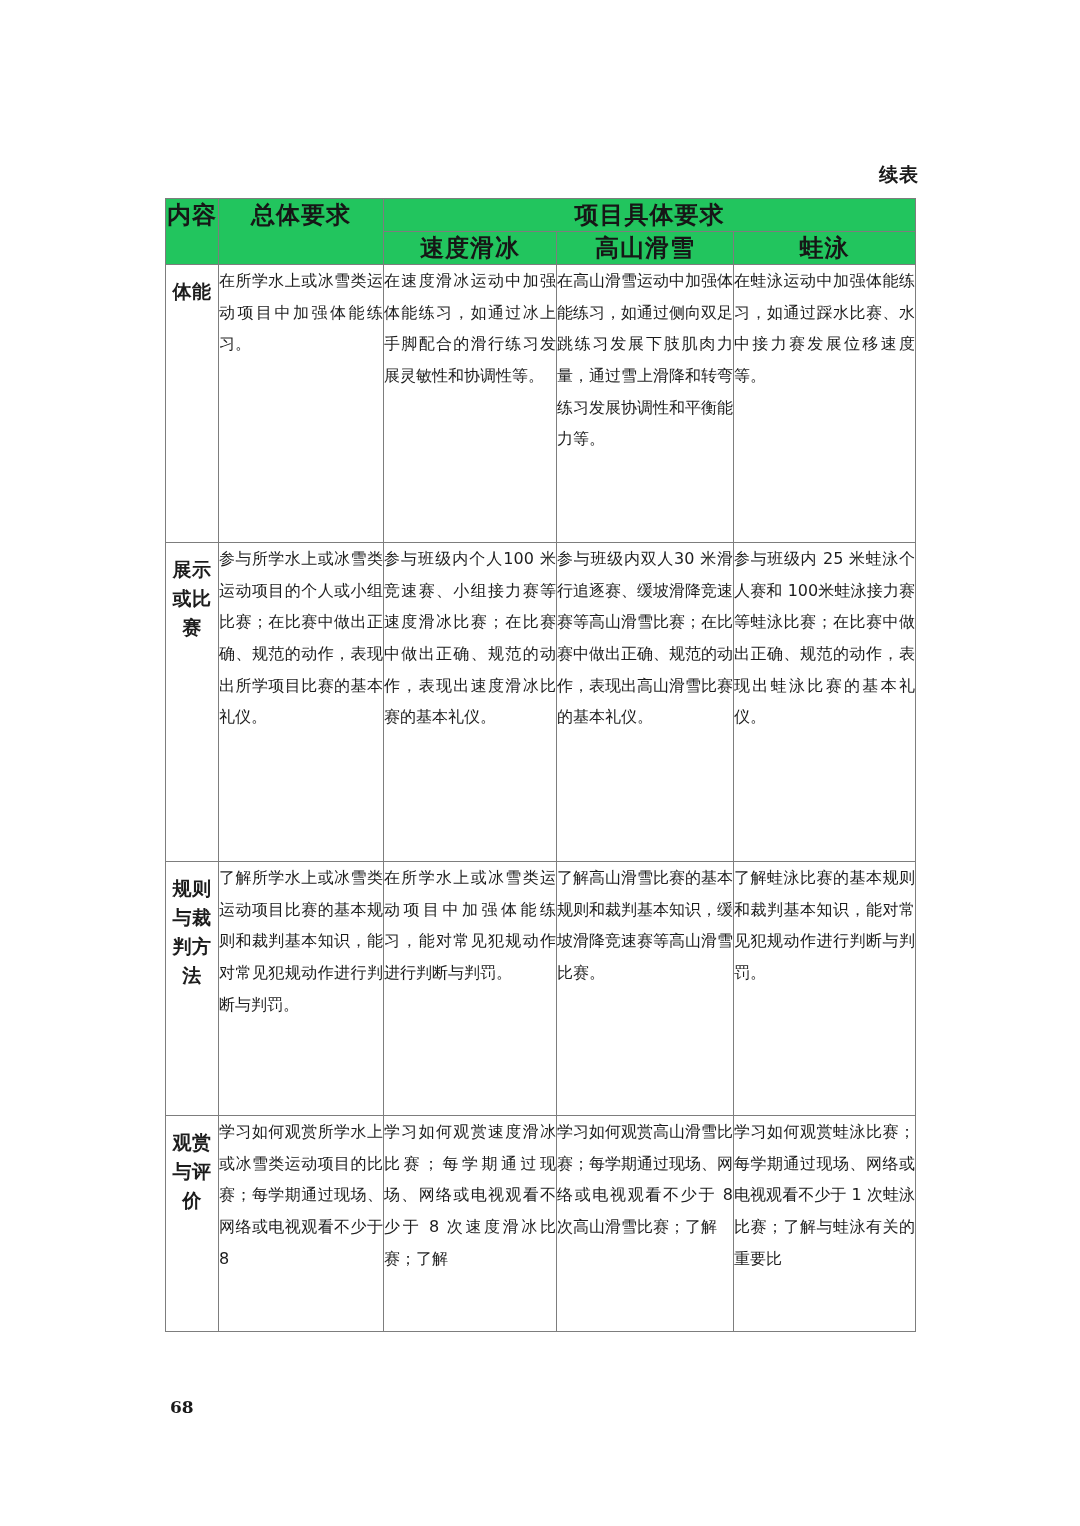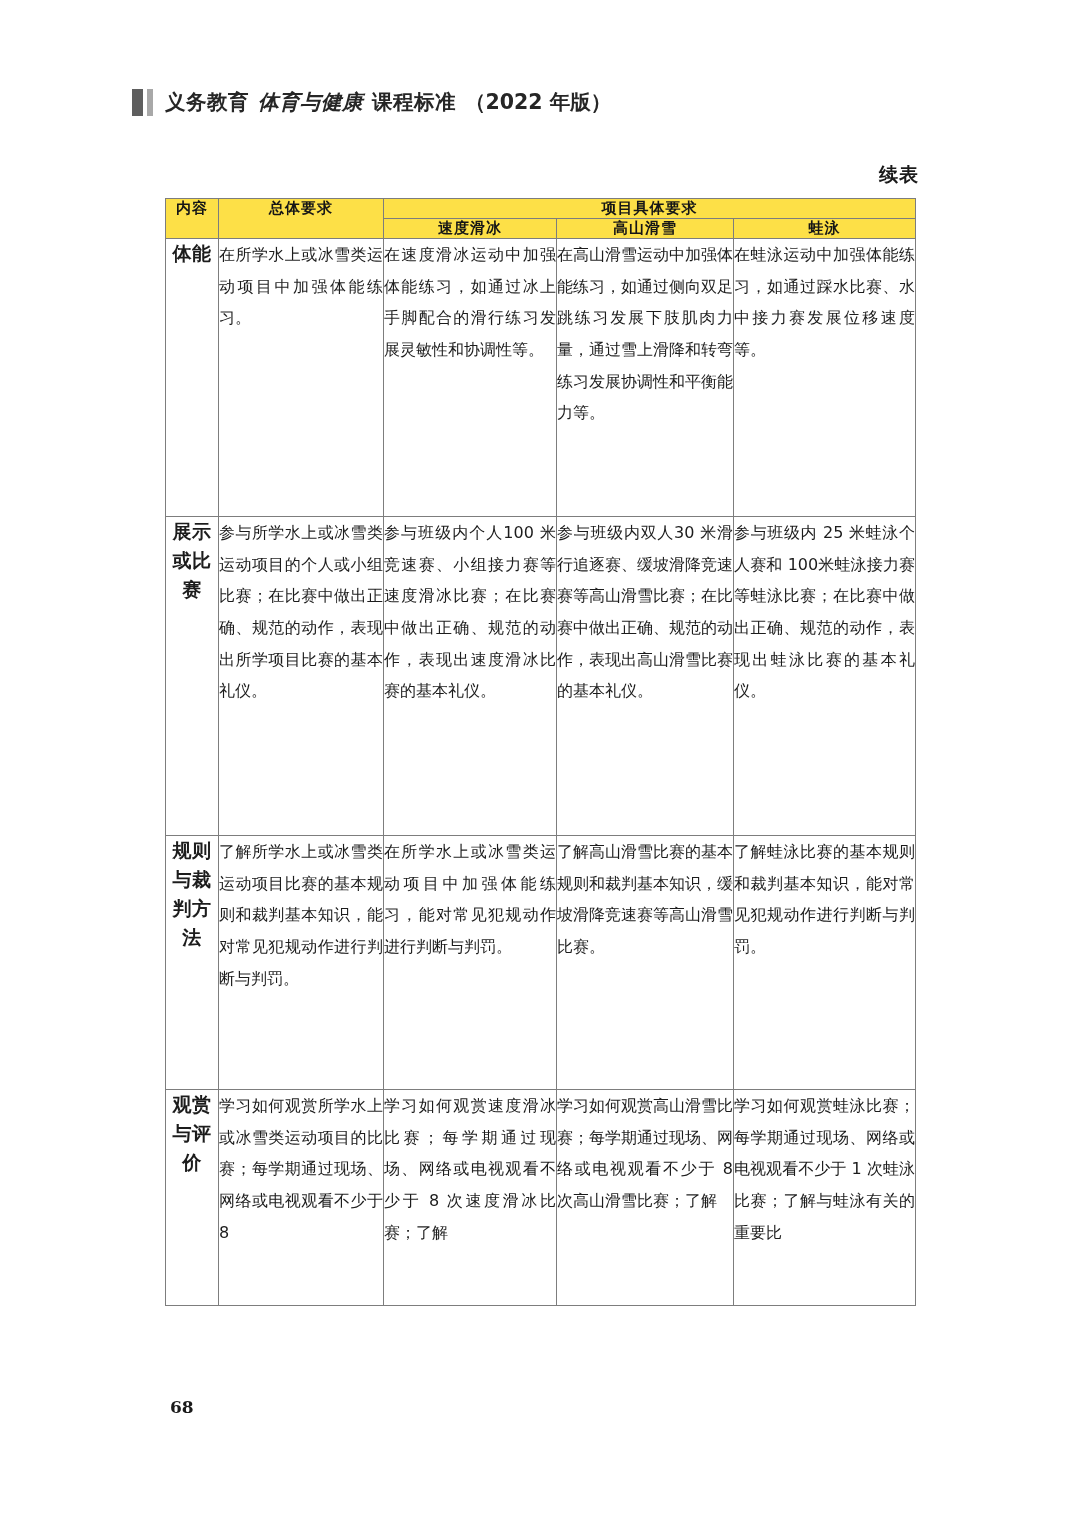--- a/index.html
+++ b/index.html
@@ -90,25 +90,25 @@
     table-layout: fixed;
     border: 1.6px solid #4a4a4a;
   }
   table.req-table th,
   table.req-table td {
     border: 1.1px solid #7d7d7d;
     vertical-align: top;
     padding: 0;
   }
   thead th {
-    background: #fde047;
+    background: #22c55e;
     vertical-align: middle;
     font-family: "DejaVu Sans", sans-serif;
     font-weight: bold;
-    font-size: 15px;
+    font-size: 24px;
     color: #161616;
     letter-spacing: 1px;
     padding: 7px 2px;
   }
   thead th.h-content { width: 53px; }
   thead th.h-overall { width: 165px; }
   thead th.h-group   { }
   thead th.h-sub     { }
 
   
@@ -120,21 +120,21 @@
     font-weight: bold;
     font-size: 19px;
     color: #1c1c1c;
     letter-spacing: 0.5px;
     line-height: 1.52;
     padding: 4px 2px;
   }
   td.cat .cat-inner {
     display: block;
     width: 2.35em;
-    margin: 0 auto;
+    margin: 12px auto;
     word-break: break-all;
   }
 
   
   td.body-cell {
     font-family: "DejaVu Sans", sans-serif;
     font-size: 16px;
     color: #1c1c1c;
     line-height: 1.98;
     padding: 9px 10px 12px 10px;
@@ -164,30 +164,20 @@
     font-size: 17px;
     font-weight: bold;
     color: #1a1a1a;
   }
 </style>
 </head>
 <body>
 
 <div class="page">
 
-  <div class="running-header">
-    <span class="hdr-mark">
-      <span class="hdr-bar-a"></span>
-      <span class="hdr-bar-b"></span>
-    </span>
-    <span class="hdr-text">义务教育</span>
-    <span class="hdr-text italic">体育与健康</span>
-    <span class="hdr-text">课程标准</span>
-    <span class="hdr-text paren">（2022 年版）</span>
-  </div>
 
   <div class="table-caption">续表</div>
 
   <div class="table-wrap">
     <table class="req-table">
       <colgroup>
         <col style="width:53px">
         <col style="width:165px">
         <col style="width:173px">
         <col style="width:177px">

